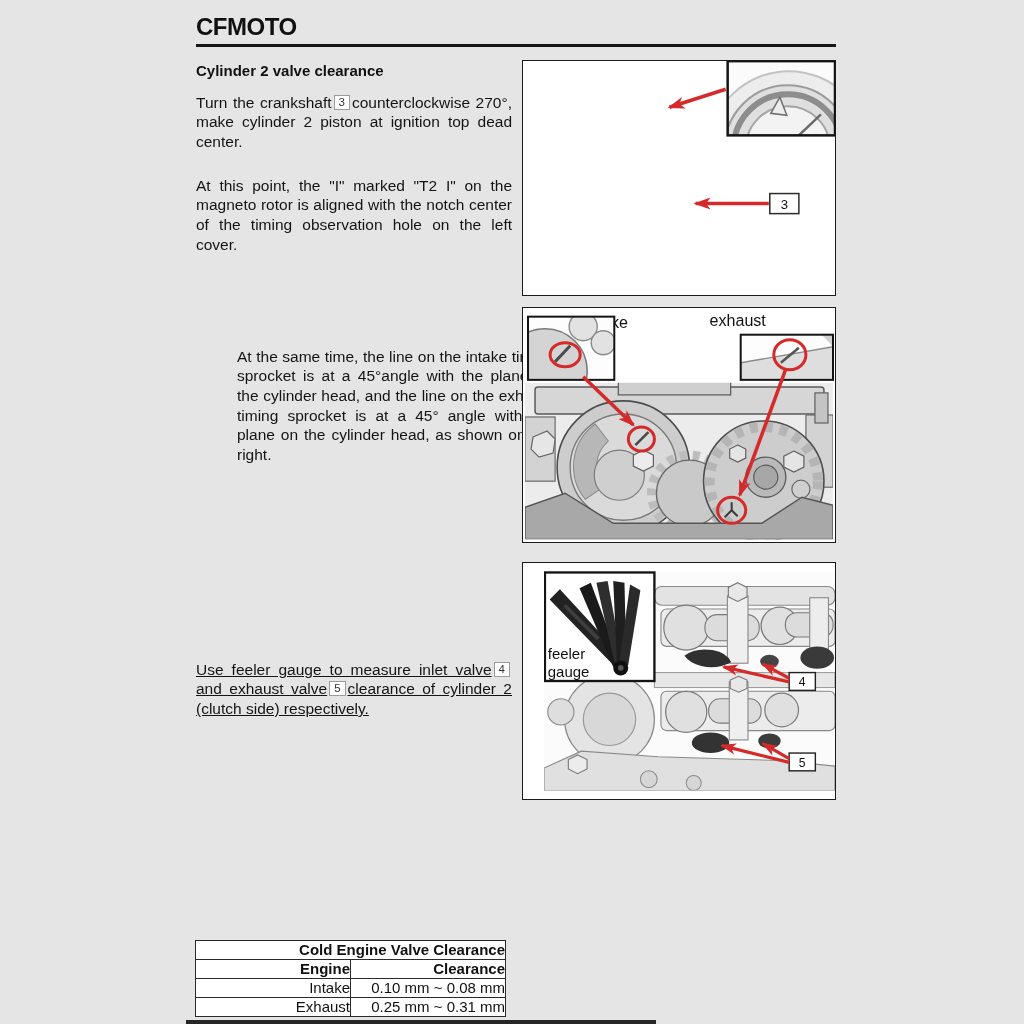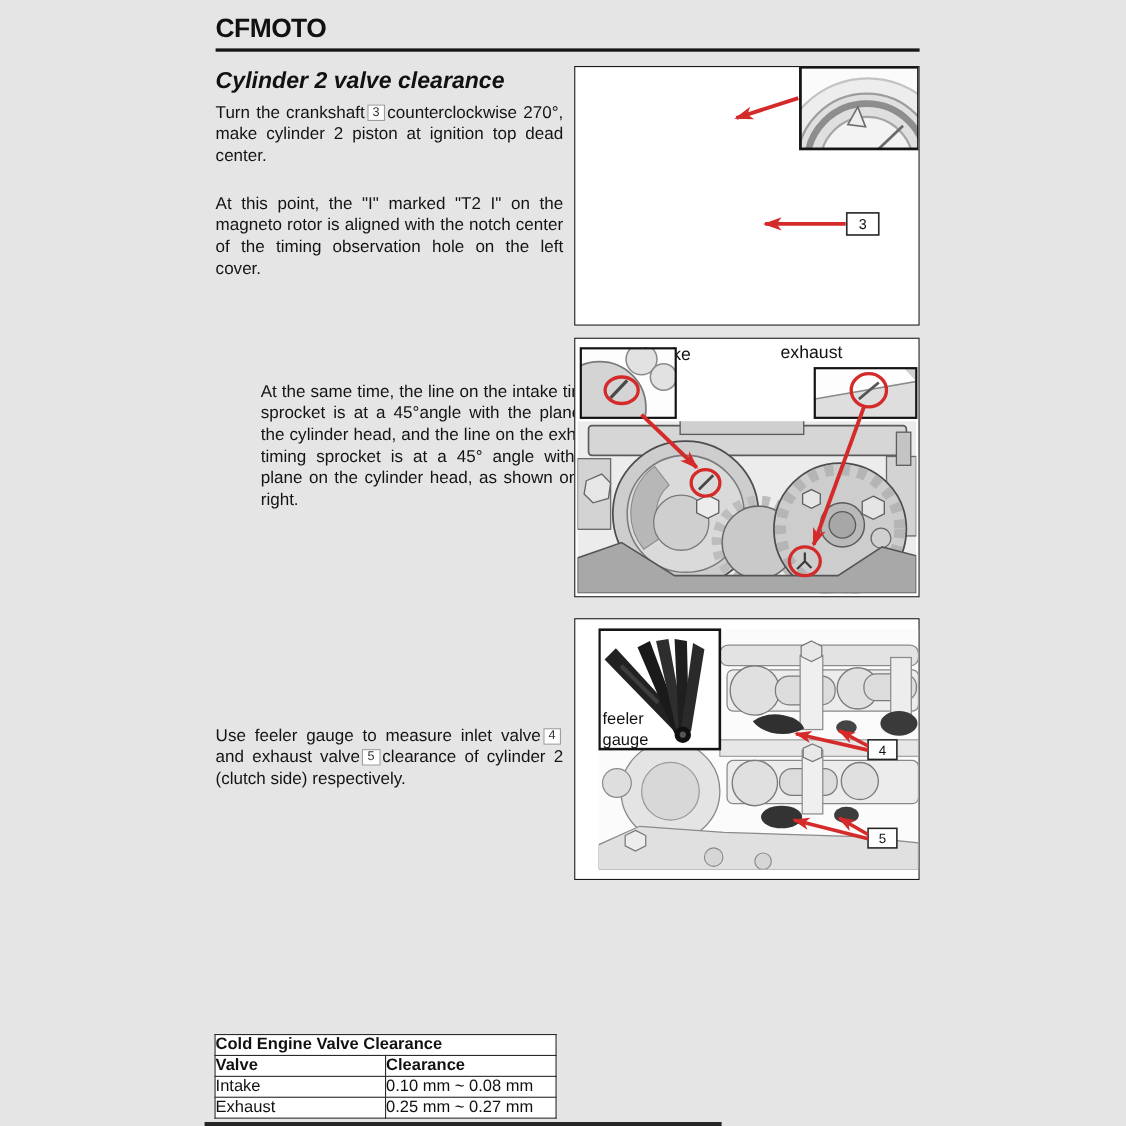--- a/index.html
+++ b/index.html
@@ -2,42 +2,42 @@
 <html><head>
 <meta charset="utf-8">
 <style>
   html,body{margin:0;padding:0;background:#ffffff;}
   .page{
     position:relative;width:1024px;height:1024px;background:#e5e5e5;
     font-family:"Liberation Sans",sans-serif;color:#151515;overflow:hidden;
   }
   .brand{position:absolute;left:196px;top:13px;font-size:24px;font-weight:bold;letter-spacing:-0.5px;color:#111;}
   .brand-rule{position:absolute;left:196px;top:44px;width:640px;height:3px;background:#161616;}
-  .heading{position:absolute;left:196px;top:62px;width:316px;font-size:21px;font-weight:bold;color:#111;font-style:italic;}
+  .heading{position:absolute;left:196px;top:62px;width:316px;font-size:15px;font-weight:bold;color:#111;}
   .para{position:absolute;left:196px;width:316px;font-size:15.5px;line-height:19.7px;text-align:justify;color:#141414;}
   #p1{top:77px;}
   #p2{top:160px;}
   #p3{top:331px;margin-left:41px;}
-  #p4{top:644px;}
+  #p4{top:644px;text-decoration:underline;}
   #p5{top:801px;}
   .ref{
     display:inline-block;border:1px solid #9d9d9d;background:#fff;color:#333;
     font-size:11.5px;line-height:13px;padding:0 4px;vertical-align:2px;margin:0 2px;
   }
   .fig{position:absolute;left:522px;width:314px;background:#fff;border:1.5px solid #1a1a1a;box-sizing:border-box;}
   #fig1{top:60px;height:236px;}
   #fig2{top:307px;height:236px;}
   #fig3{top:562px;height:238px;padding-left:21px;}
   .fig svg{display:block;width:100%;height:100%;}
   .spec-table{
     position:absolute;left:195px;top:940px;width:311px;border-collapse:collapse;
     font-size:15px;color:#111;background:#fff;table-layout:fixed;
   }
   .spec-table th,.spec-table td{
-    border:1.5px solid #2a2a2a;text-align:left;padding:0;height:18px;line-height:18px;
+    border:1.5px solid #2a2a2a;text-align:right;padding:0;height:18px;line-height:18px;
   }
   .spec-table .col-valve{width:113px;}
   .cropped-bar{position:absolute;left:186px;top:1020px;width:470px;height:4px;background:#262626;}
   .svg-label{font-family:"Liberation Sans",sans-serif;font-size:16px;fill:#111;}
   .svg-callout{font-family:"Liberation Sans",sans-serif;font-size:13px;fill:#111;}
 </style>
 </head>
 <body>
 
 <div class="page">
@@ -236,29 +236,29 @@
       <line x1="262" y1="200" x2="234" y2="184" stroke="#d42a2a" stroke-width="3.5" marker-end="url(#m3)"></line>
     </svg>
   </div>
 
   <table class="spec-table">
     <tbody>
         <tr>
       <th colspan="2">Cold Engine Valve Clearance</th>
     </tr>
     <tr>
-      <th class="col-valve">Valve</th>
+      <th class="col-valve">Engine</th>
       <th>Clearance</th>
     </tr>
     <tr>
       <td>Intake</td>
       <td>0.10 mm ~ 0.08 mm</td>
     </tr>
     <tr>
       <td>Exhaust</td>
-      <td>0.25 mm ~ 0.27 mm</td>
+      <td>0.25 mm ~ 0.31 mm</td>
     </tr>
   </tbody>
     </table>
 
   <div class="cropped-bar"></div>
 
 </div>
 
 </body></html>

